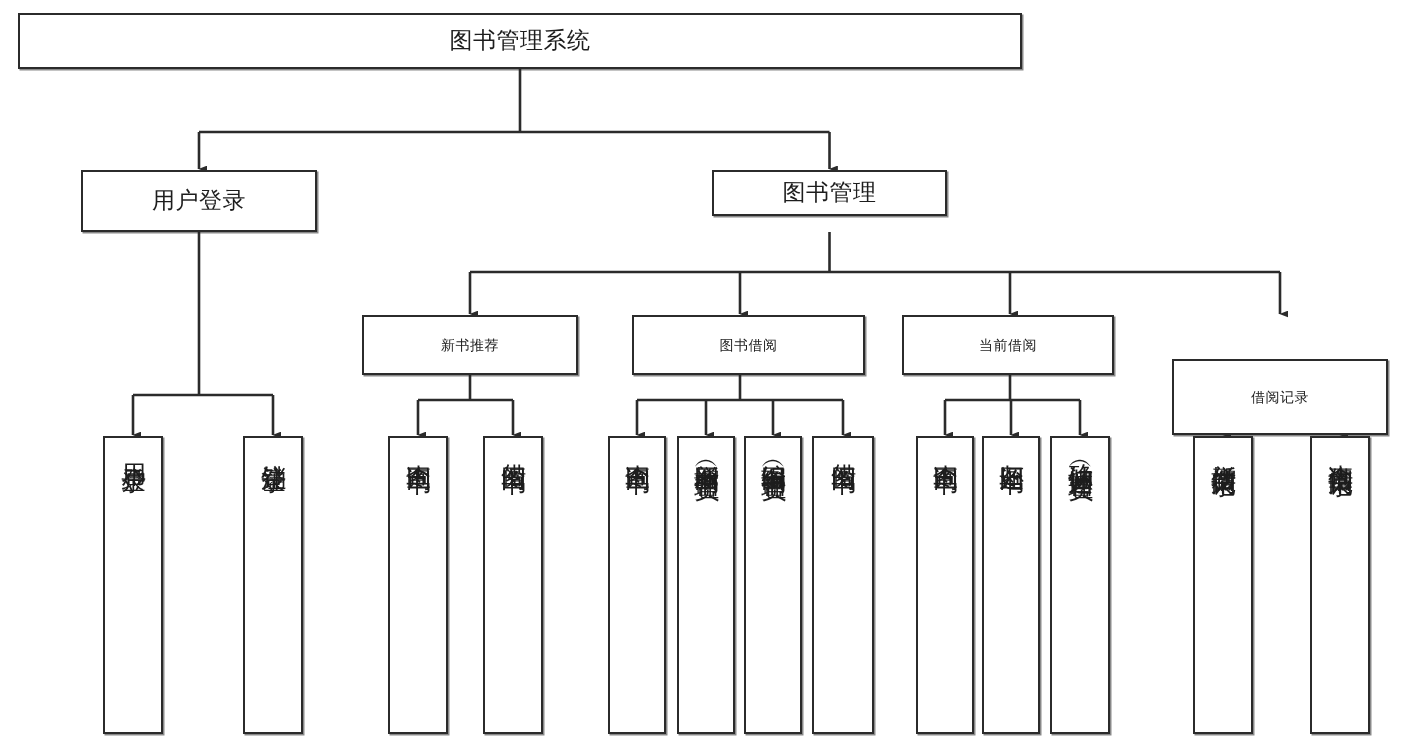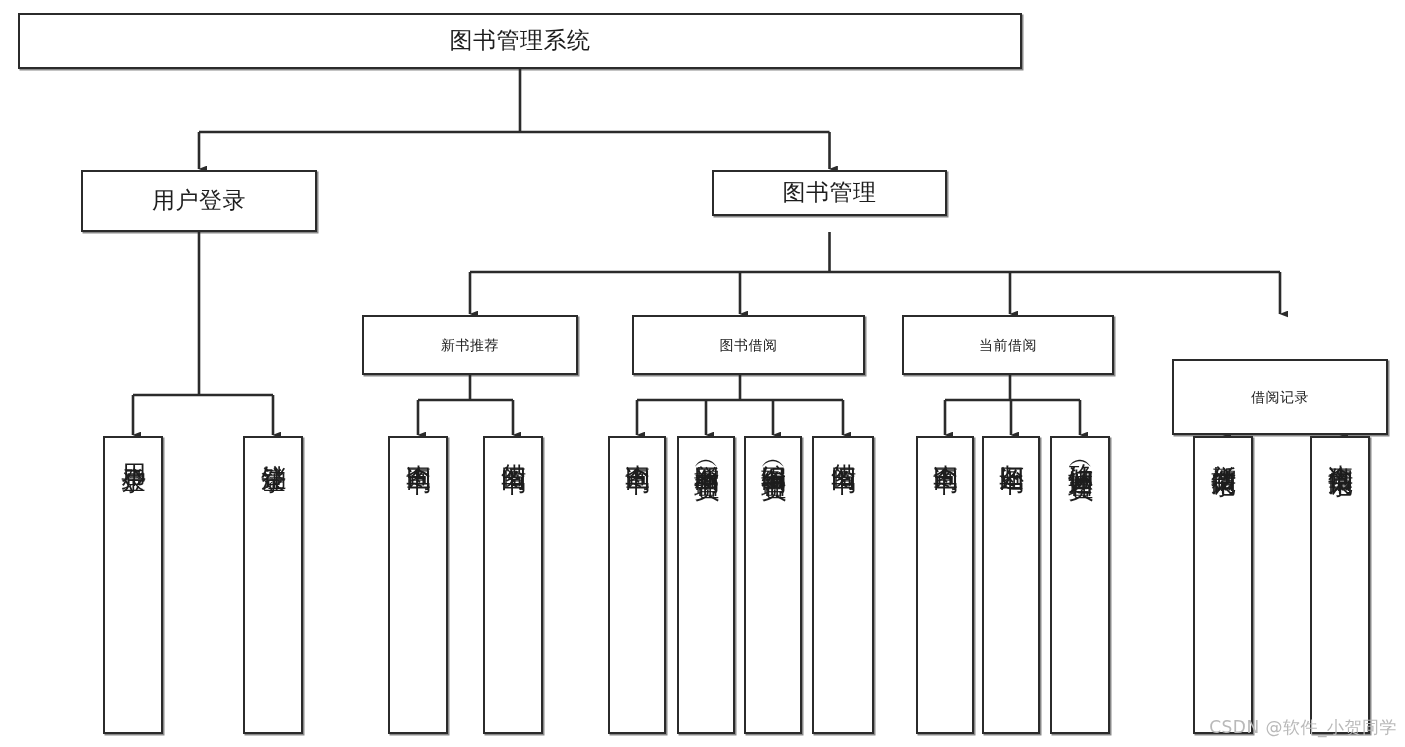--- a/index.html
+++ b/index.html
@@ -182,14 +182,13 @@
         <span class="label">确认归还（管理员）</span>
       </div>
       <div class="node leaf vertical" style="left: 1193px; top: 436px; width: 60px; height: 298px;">
         <span class="label">新增借阅记录</span>
       </div>
       <div class="node leaf vertical" style="left: 1310px; top: 436px; width: 60px; height: 298px;">
         <span class="label">查询借阅记录</span>
       </div>
     </div>
 
-  <div id="watermark">CSDN @软件_小贺同学</div>
 </div>
 
 </body></html>

